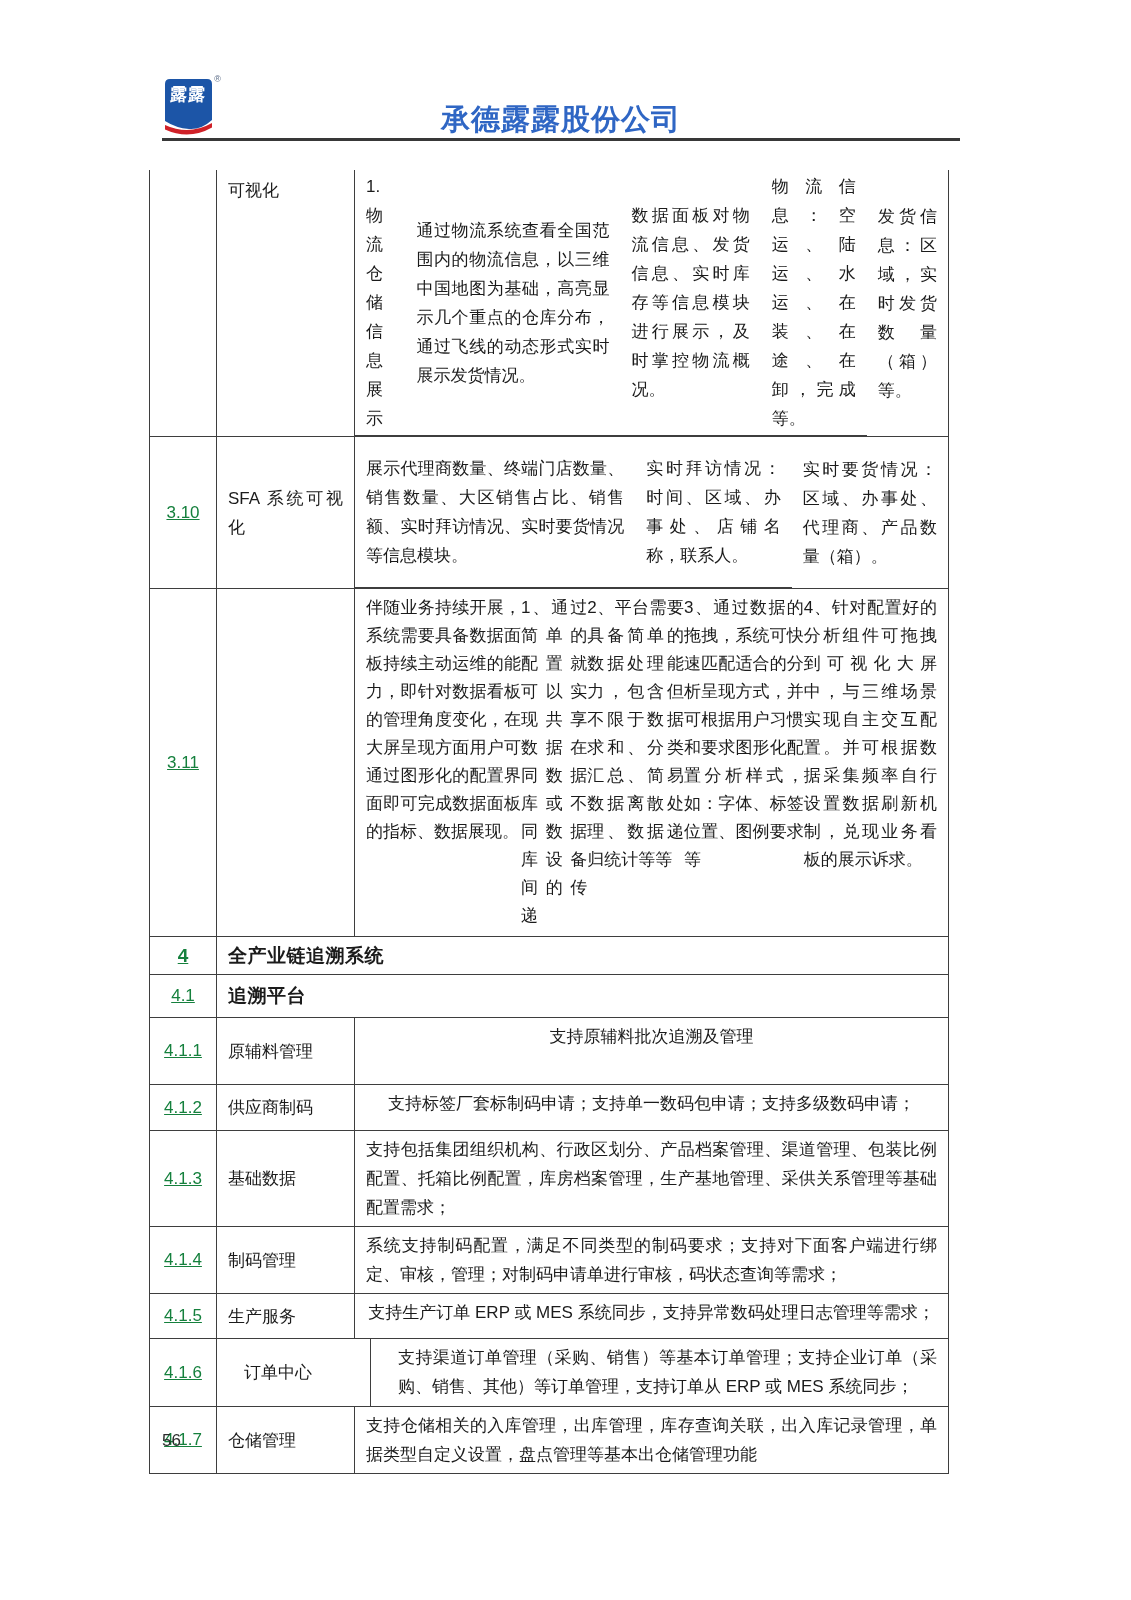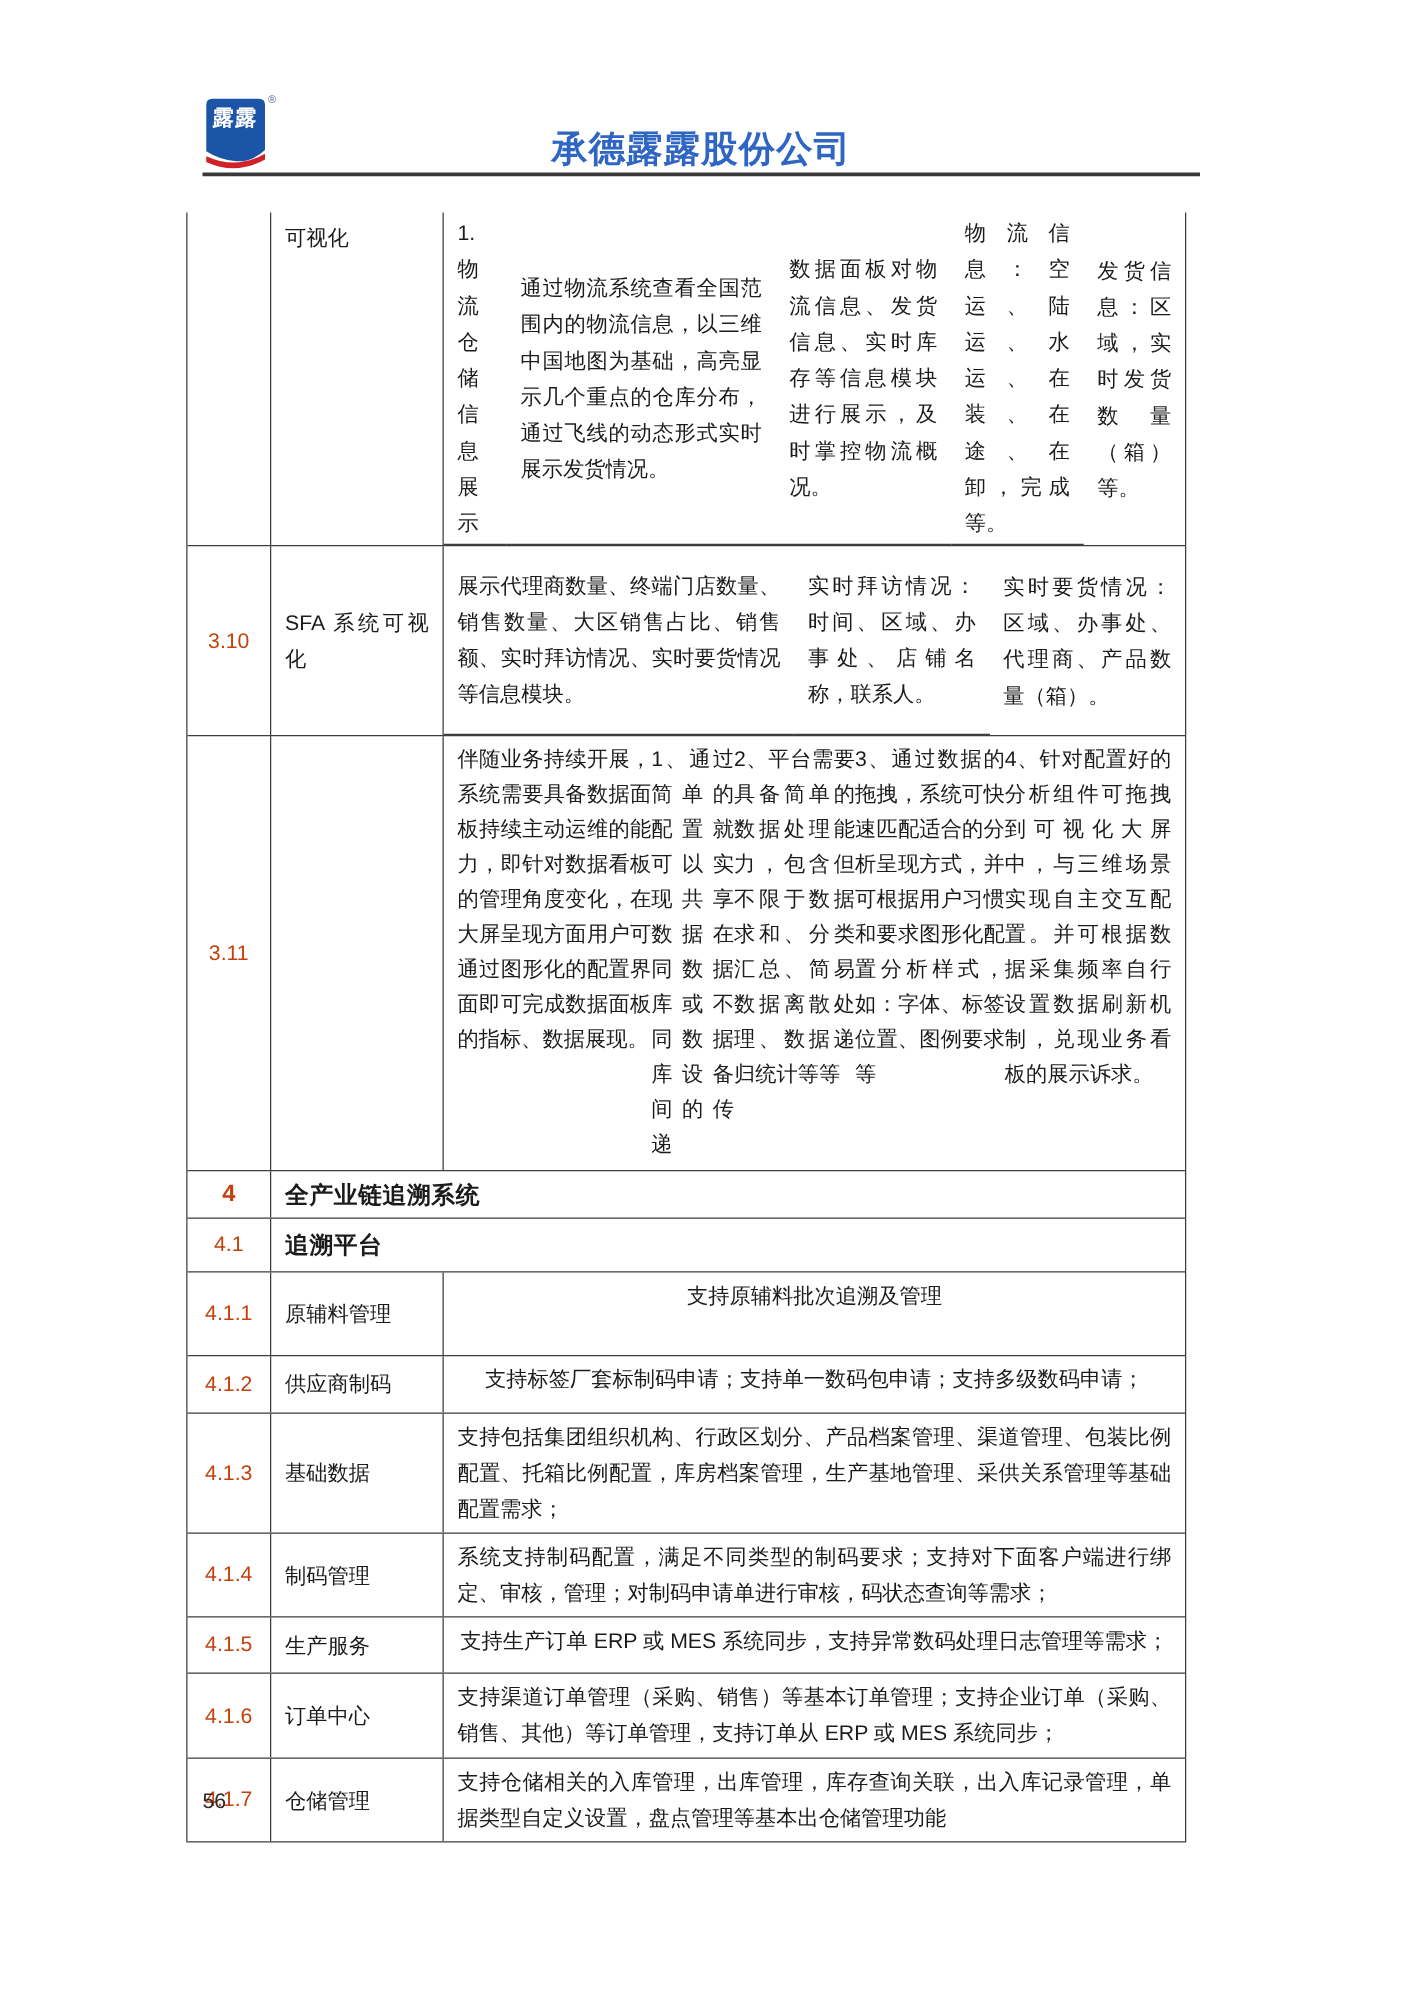--- a/index.html
+++ b/index.html
@@ -30,36 +30,36 @@
   .req-table {
     position:absolute; left:149px; top:170px; width:798px;
     border-left:1px solid #3e3e3e; border-right:1px solid #3e3e3e;
     font-size:17px;
   }
   .trow { display:flex; border-bottom:1px solid #3e3e3e; box-sizing:border-box; align-items:stretch; }
   .cell { box-sizing:border-box; }
   .num {
     width:67px; flex:0 0 67px; border-right:1px solid #3e3e3e;
     display:flex; align-items:center; justify-content:center;
-    font-size:17px; color:#c2410c;
+    font-size:17px; color:#15803d;text-decoration:underline;
   }
   .name {
     width:138px; flex:0 0 138px; border-right:1px solid #3e3e3e;
     padding:6px 11px; display:flex; align-items:center;
     line-height:29px; text-align:justify;
   }
   .name-top { align-items:flex-start; }
   .desc { flex:1 1 auto; min-width:0; display:flex; flex-direction:row; }
   .sub {
     border-bottom:1px solid #3e3e3e; padding:2px 11px;
     display:flex; align-items:center; box-sizing:border-box;
   }
   .sub:last-child { border-bottom:none; }
   .sub p, .blockline { margin:0; line-height:29px; text-align:justify; }
-  .desc-block { padding:5px 11px;justify-content:flex-end; }
+  .desc-block { padding:5px 11px; }
   .desc-block .blockline { line-height:28px; }
   .desc-simple { justify-content:center; padding:4px 11px; }
   .section-title {
     flex:1 1 auto; padding:4px 11px; display:flex; align-items:center;
     font-weight:bold; font-size:19px; letter-spacing:0.5px;
   }
   .num-bold { font-weight:bold; font-size:19px; }
 
   
   .footer { position:absolute; left:162px; top:1431px; width:798px; text-align:left; font-size:17px; color:#2b2b2b; }
@@ -177,21 +177,21 @@
     </div>
 
     <div class="trow" style="min-height:45px;">
       <div class="cell num">4.1.5</div>
       <div class="cell name">生产服务</div>
       <div class="cell desc desc-simple">
           <p class="blockline">支持生产订单 ERP 或 MES 系统同步，支持异常数码处理日志管理等需求；</p>
         </div>
     </div>
 
-    <div class="trow" style="min-height:68px;">
+    <div class="trow" style="min-height:68px;gap:16px;">
       <div class="cell num">4.1.6</div>
       <div class="cell name">订单中心</div>
       <div class="cell desc desc-simple">
           <p class="blockline">支持渠道订单管理（采购、销售）等基本订单管理；支持企业订单（采购、销售、其他）等订单管理，支持订单从 ERP 或 MES 系统同步；</p>
         </div>
     </div>
 
     <div class="trow" style="min-height:65px;">
       <div class="cell num">4.1.7</div>
       <div class="cell name">仓储管理</div>

